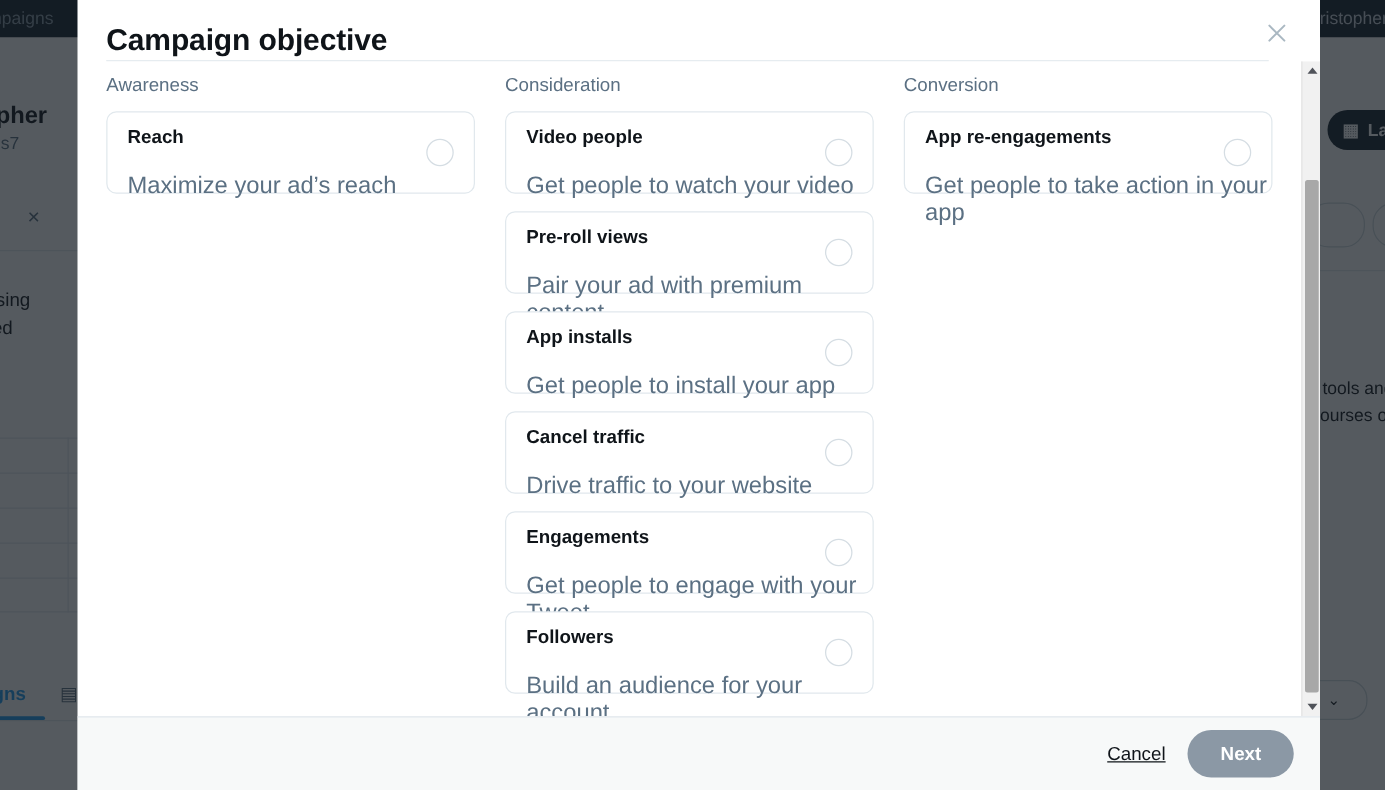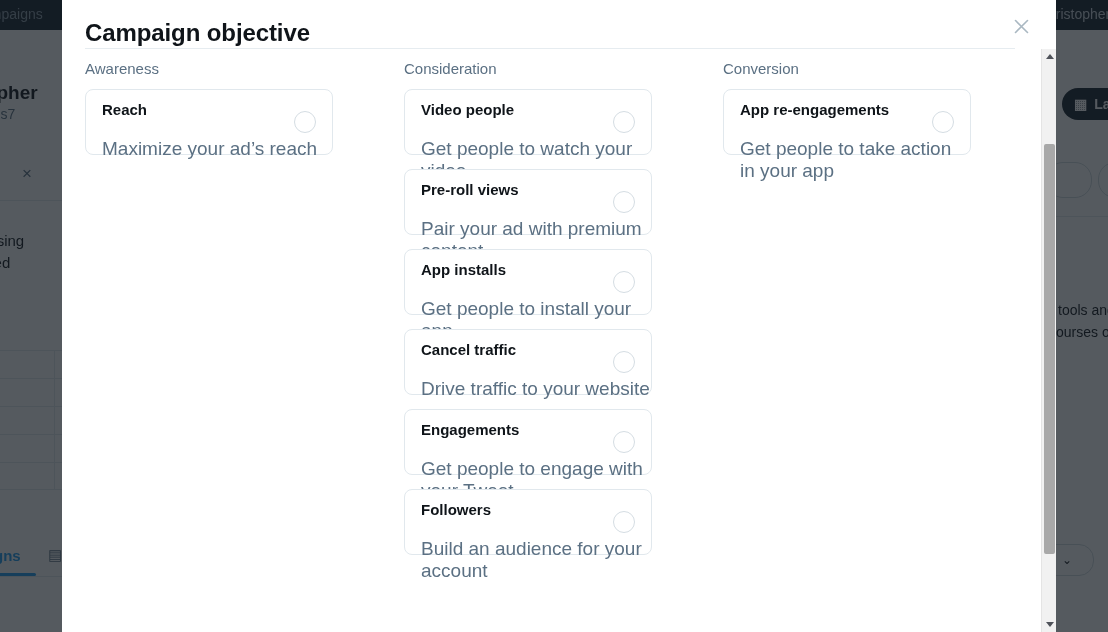--- a/index.html
+++ b/index.html
@@ -259,21 +259,21 @@
   .column-heading {
     font-size: 15px;
     color: #5b7083;
     margin: 0 0 12px 0;
     font-weight: 400;
   }
 
   .option-card {
     position: relative;
     box-sizing: border-box;
-    width: 248px;
+    width: 295px;
     height: 66px;
     border: 1px solid #e1e8ed;
     border-radius: 8px;
     margin-bottom: 14px;
     cursor: pointer;
     background: #ffffff;
   }
   .option-title {
     position: absolute;
     left: 16px; top: 11px;
@@ -495,15 +495,19 @@
         <div class="sb-arrow up">
             <i></i>
           </div>
         <div class="sb-thumb"></div>
         <div class="sb-arrow down">
             <i></i>
           </div>
       </div>
     </div>
 
+    <div class="modal-footer">
+      <button class="cancel-link">Cancel</button>
+      <button class="next-btn">Next</button>
+    </div>
 
   </div>
 </div>
 
 </body></html>

